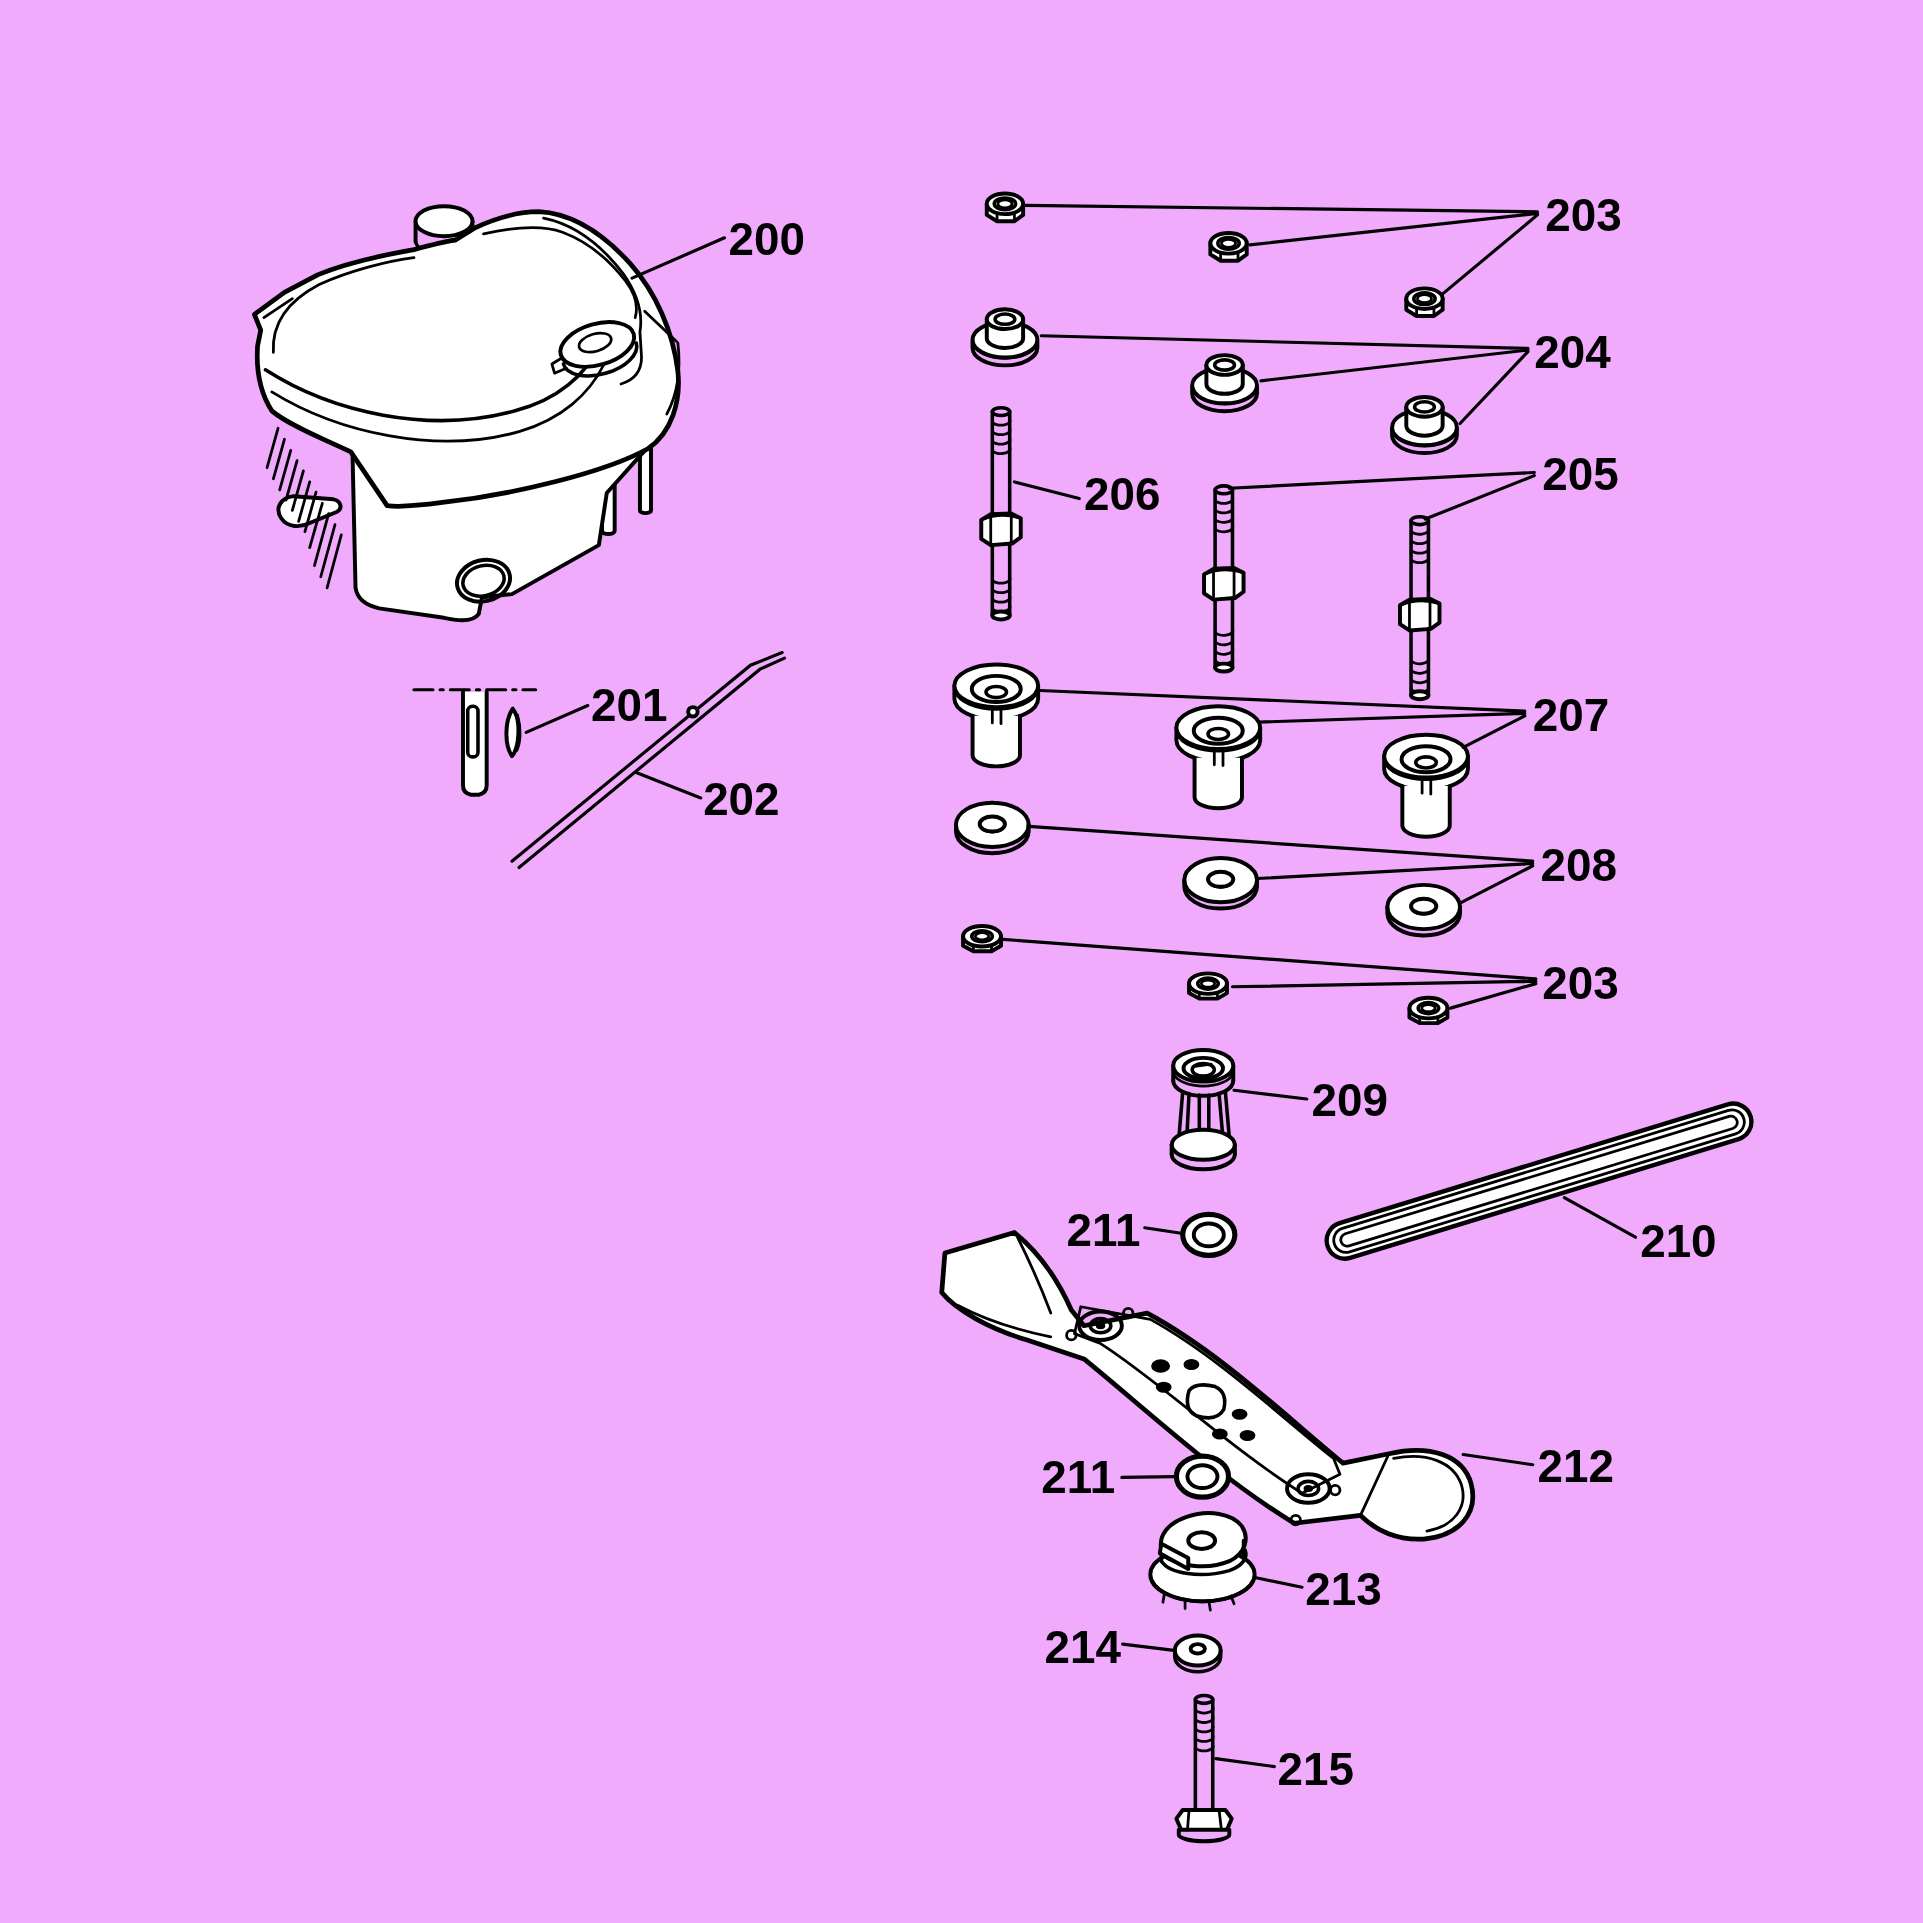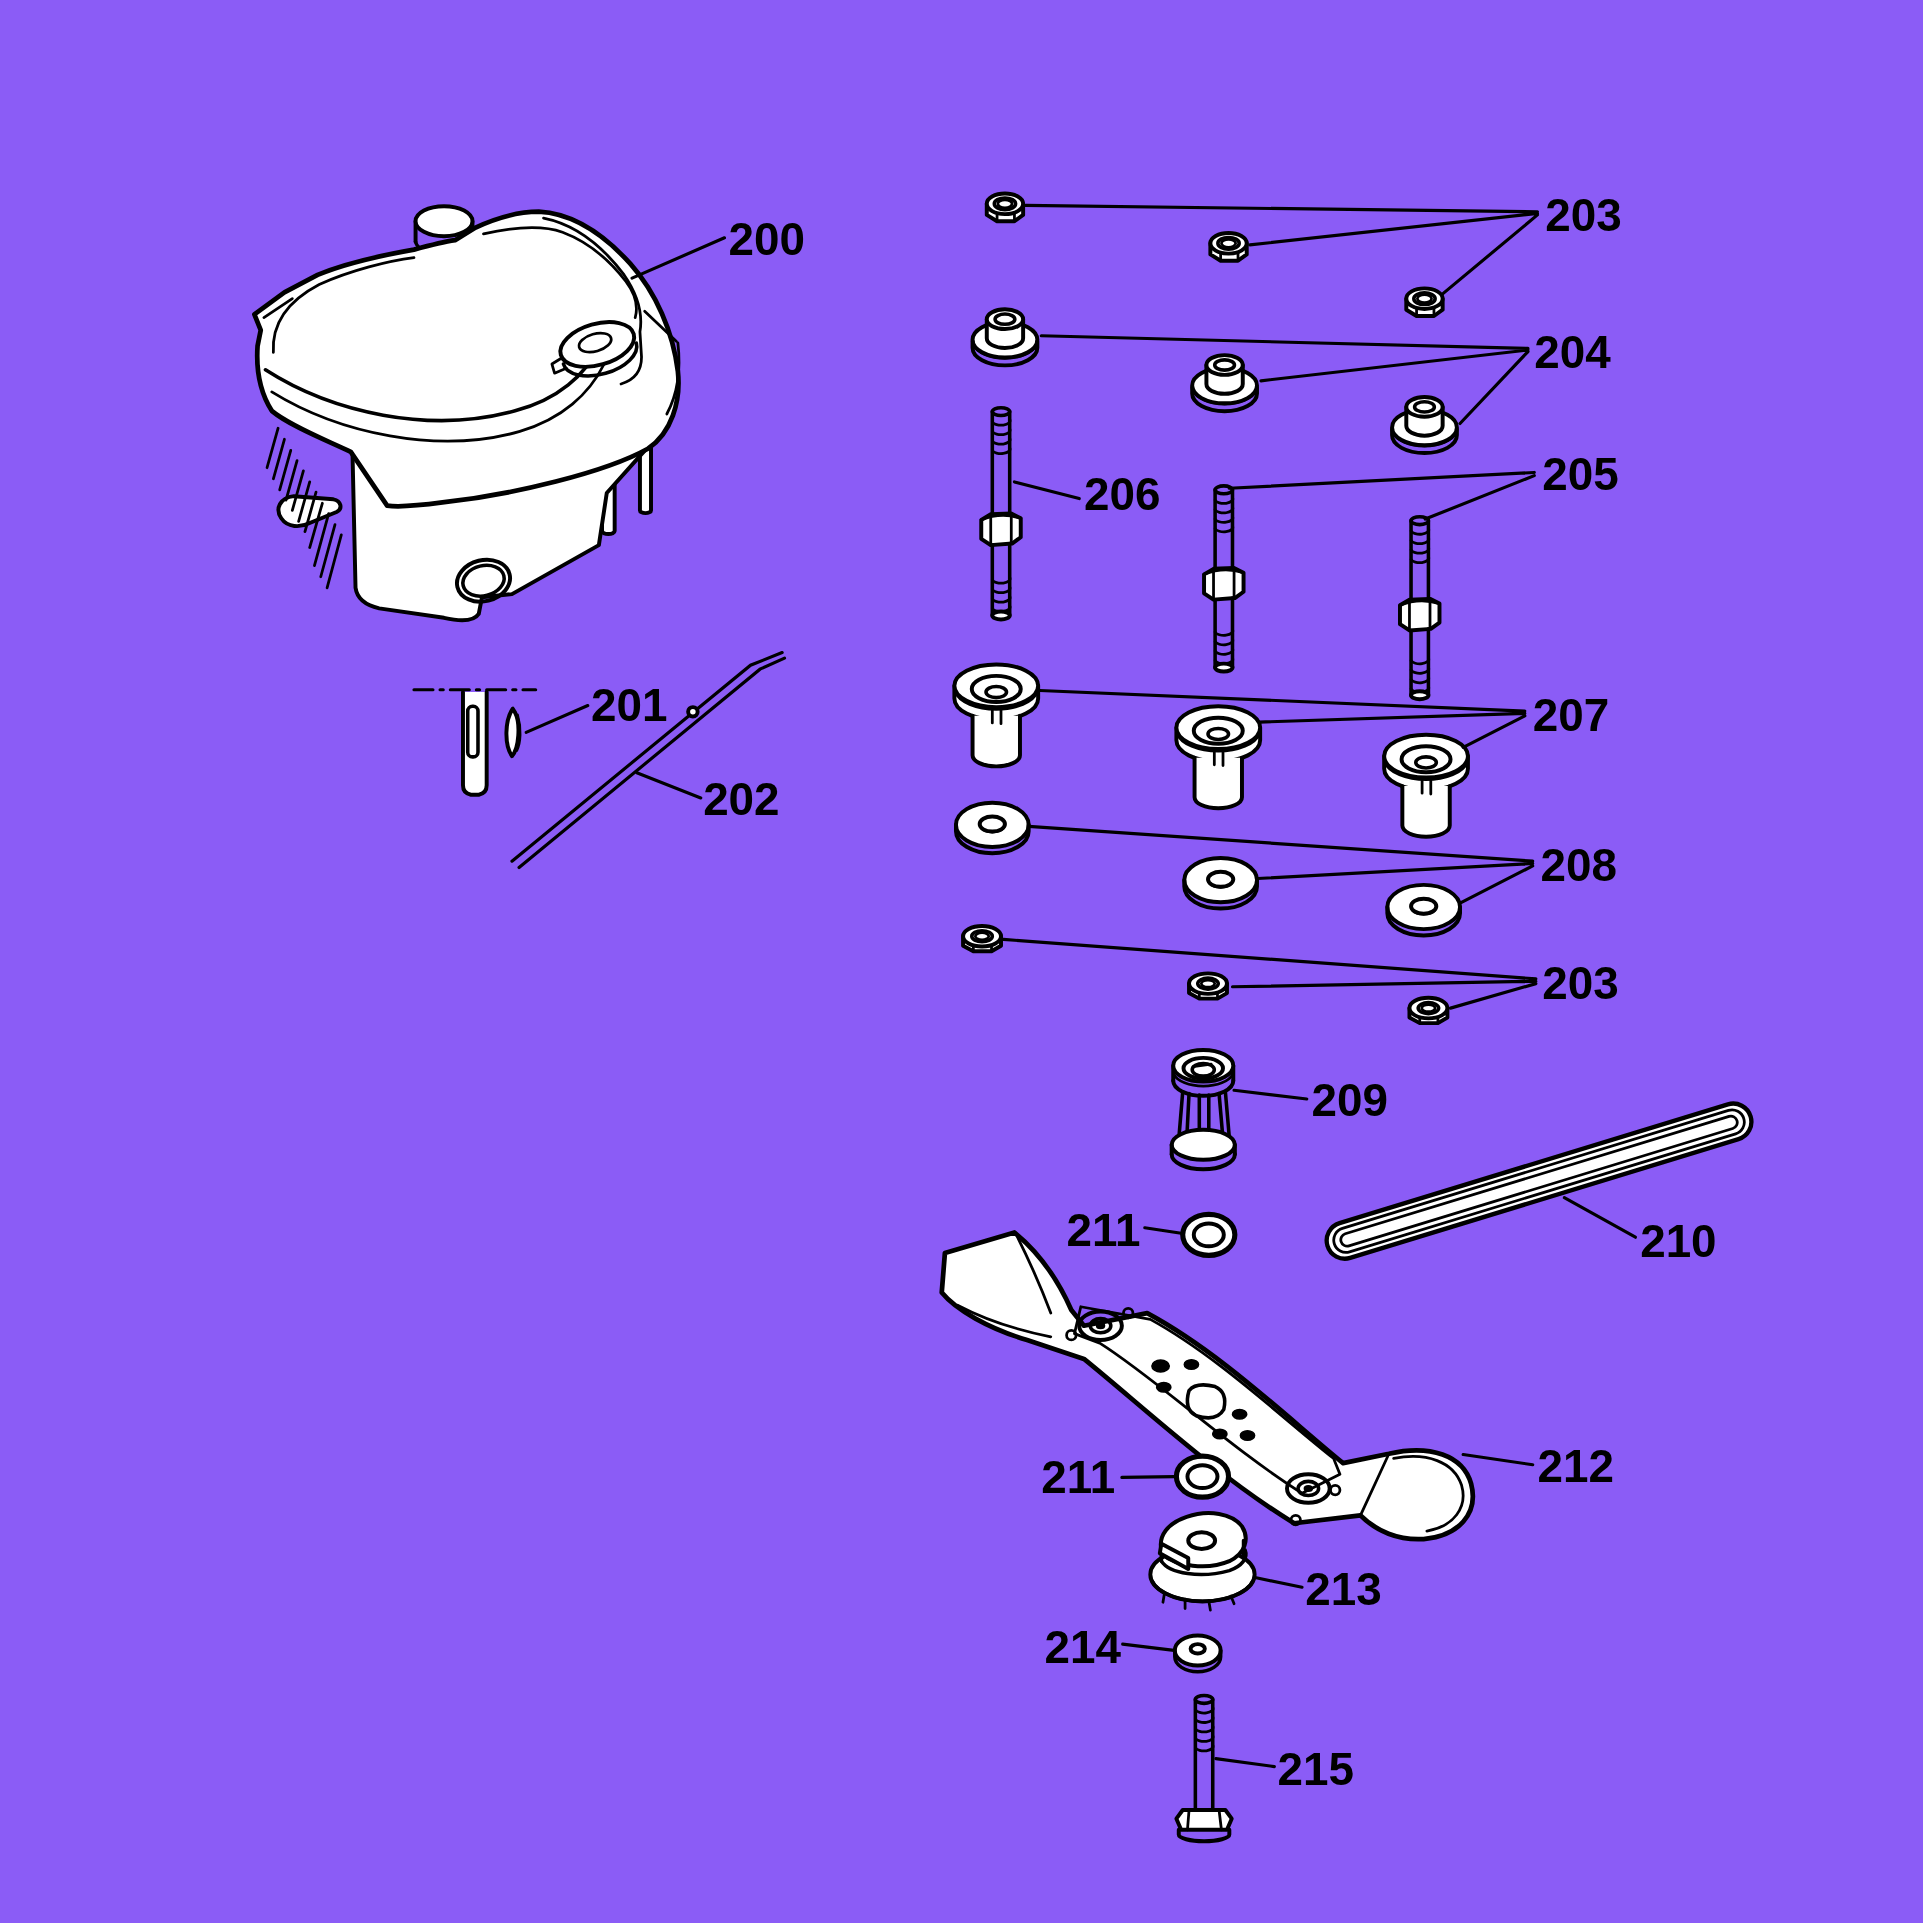--- a/index.html
+++ b/index.html
@@ -1,16 +1,16 @@
 <!DOCTYPE html>
 <html style="font-size:12.6px"><head>
 <meta charset="utf-8">
 <style>
   html,body{margin:0;padding:0;background:#ffffff;}
-  .canvas{position:relative;width:1923px;height:1923px;background:#8b5cf6;overflow:hidden;}
+  .canvas{position:relative;width:1923px;height:1923px;background:#f0abfc;overflow:hidden;}
   svg{position:absolute;left:0;top:0;}
   svg .s{stroke:#000;fill:none;stroke-width:5;stroke-linecap:round;stroke-linejoin:round;}
   svg .w{stroke:#000;fill:#ffffff;stroke-width:5;stroke-linecap:round;stroke-linejoin:round;}
   svg .t{stroke:#000;fill:none;stroke-width:3.5;stroke-linecap:round;stroke-linejoin:round;}
   svg .m{stroke:#000;fill:none;stroke-width:4.5;stroke-linecap:round;stroke-linejoin:round;}
   svg .b{stroke:#000;fill:#000;stroke-width:2;}
   svg .lead{stroke:#000;fill:none;stroke-width:4;stroke-linecap:round;}
   svg .callout{font-family:"Liberation Sans","DejaVu Sans",sans-serif;font-weight:700;font-size:58px;fill:#000;}
 </style>
 </head>

